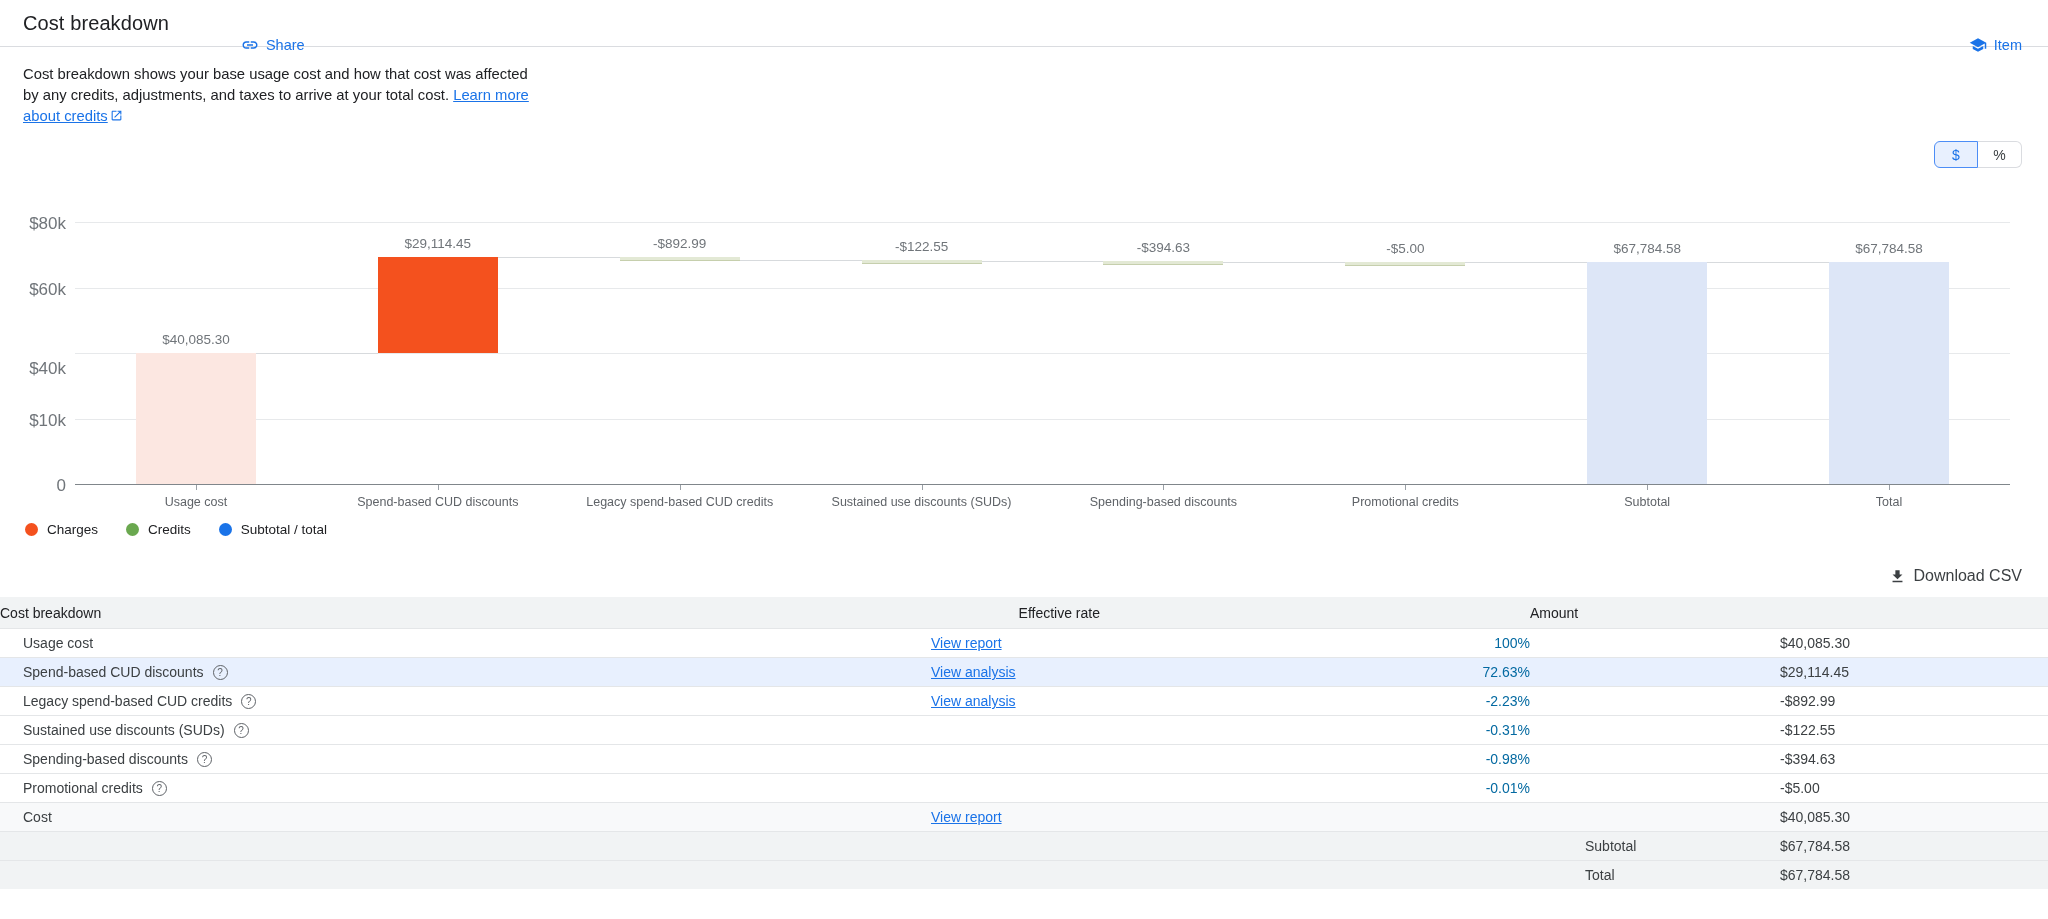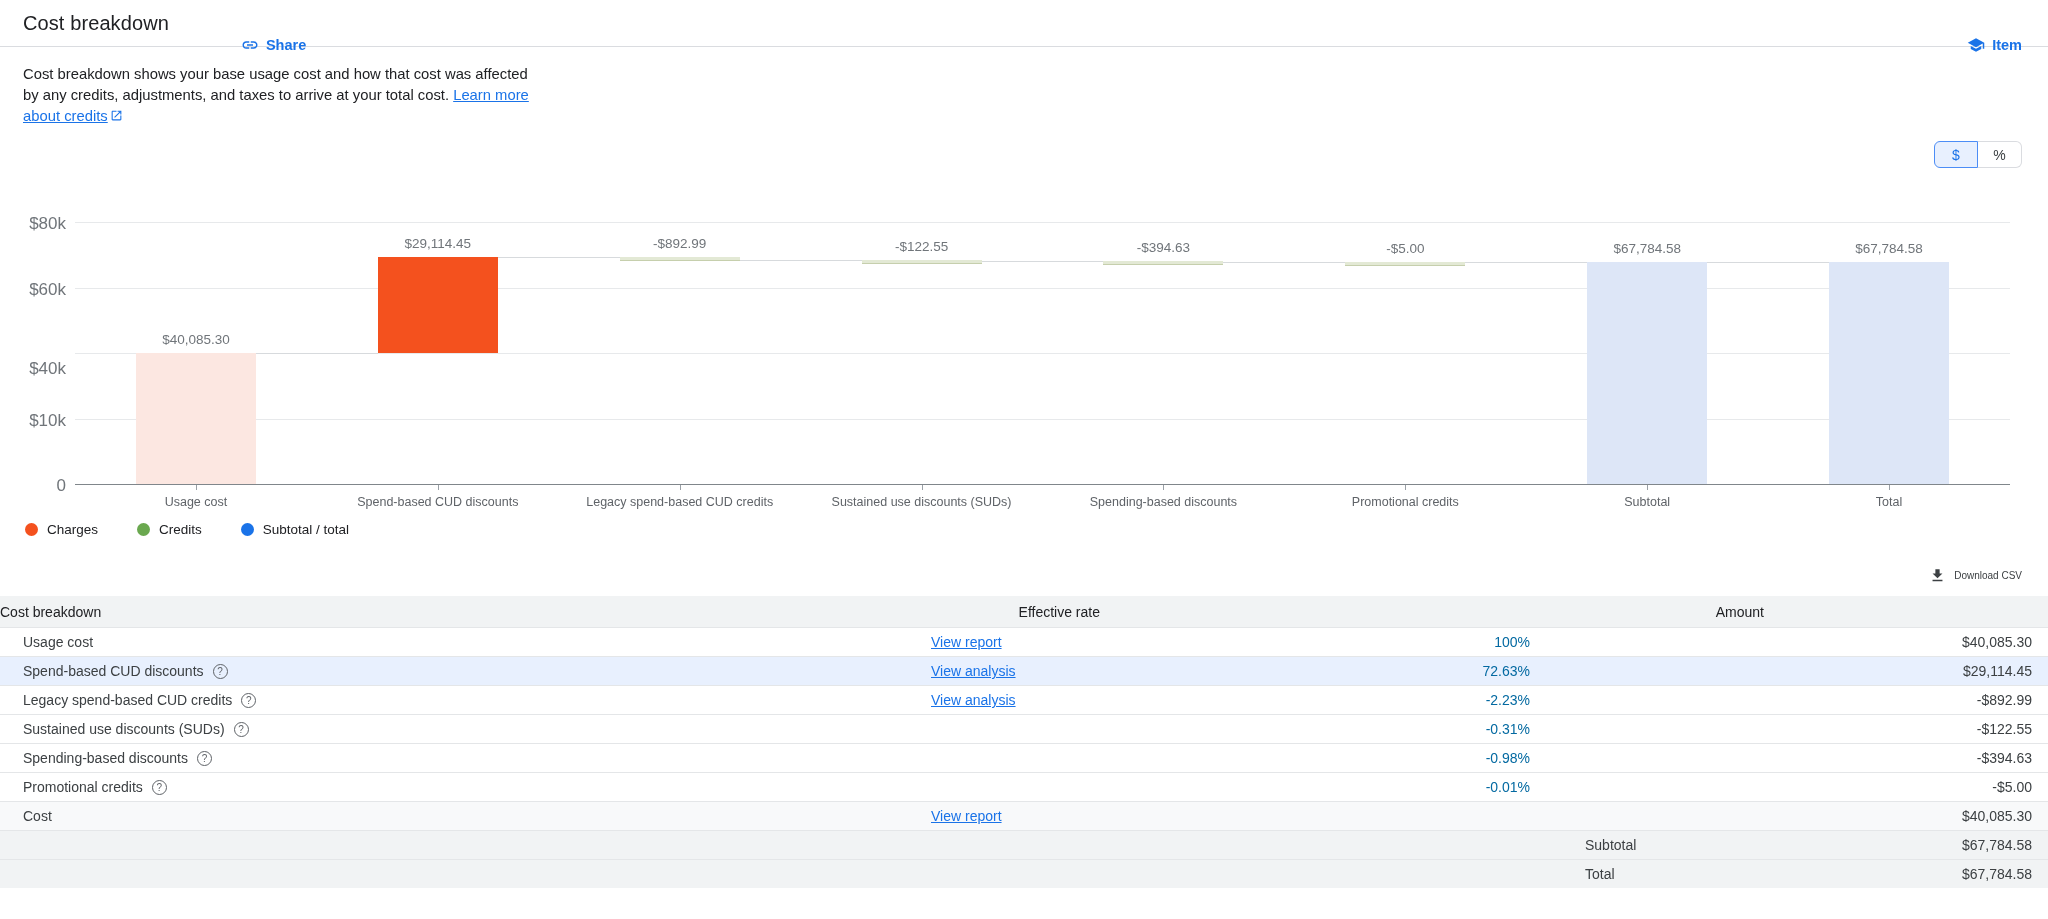--- a/index.html
+++ b/index.html
@@ -9,21 +9,21 @@
     background: #fff; color: #3c4043; position: relative;
   }
   
   .topbar {
     height: 47px; display: flex; align-items: center;
     border-bottom: 1px solid #dadce0; padding: 0 26px 0 23px;
   }
   .page-title { font-size: 20px; color: #202124; font-weight: 400; letter-spacing: .1px; }
   .blue-btn {
     display: inline-flex; align-items: center; gap: 7px;
-    color: #1a73e8; font-size: 14.5px; font-weight: 700; cursor: pointer;
+    color: #1a73e8; font-size: 14.5px; font-weight: 400; cursor: pointer;
     background: none; border: none; font-family: inherit; margin-top: 44px;
   }
   .share-btn { margin-left: 72px; }
   .topbar .spacer { flex: 1; }
   
   .desc {
     margin: 17px 0 0 23px; max-width: 524px;
     font-size: 14.8px; line-height: 1.42; color: #202124;
   }
   .text-link { color: #1a73e8; text-decoration: underline; cursor: pointer; }
@@ -58,44 +58,44 @@
   .connector { position: absolute; height: 1px; background: #d7dadd; }
   .val-label {
     position: absolute; width: 220px; text-align: center;
     font-size: 13.5px; color: #70757a;
   }
   .cat-label {
     position: absolute; text-align: center; font-size: 12.5px; color: #5f6368;
   }
   .xtick { position: absolute; width: 1px; height: 5px; background: #9aa0a6; }
   
-  .legend { display: flex; align-items: center; gap: 39px; margin: 4px 0 0 25px; }
+  .legend { display: flex; align-items: center; gap: 28px; margin: 4px 0 0 25px; }
   .legend-item { display: flex; align-items: center; gap: 9px; font-size: 13.5px; color: #202124; cursor: pointer; }
   .legend-dot { width: 13px; height: 13px; border-radius: 50%; }
   
   .download-row {
     display: flex; justify-content: flex-end; align-items: center; gap: 8px;
-    padding-right: 26px; margin-top: 30px; color: #3c4043; font-size: 10px; font-weight: 500;
+    padding-right: 26px; margin-top: 30px; color: #3c4043; font-size: 16px; font-weight: 500;
     cursor: pointer;
   }
   
   .table { margin-top: 12px; width: 100%; font-size: 14px; }
   .trow {
     display: grid; grid-template-columns: 931px 169px 430px 250px auto;
     align-items: center; height: 29px; border-top: 1px solid #e4e6e8;
   }
   .trow.thead { background: #f1f3f4; height: 31px; color: #202124; font-weight: 500; border-top: none; }
   .bg-highlight { background: #e8f0fe; }
   .bg-soft { background: #f8f9fa; }
   .bg-gray { background: #f1f3f4; }
   .c-item { padding-left: 23px; display: flex; align-items: center; color: #3c4043; }
   .c-link { text-align: left; }
   .c-rate { text-align: right; color: #0369a1; }
   .c-tlabel { padding-left: 55px; color: #3c4043; }
-  .c-amount { text-align: right; padding-right: 16px; color: #3c4043; }
+  .c-amount { text-align: left; padding-right: 16px; color: #3c4043; }
   .thead .c-rate, .thead .c-amount, .thead .c-item, .thead .c-link { color: #202124; }
   .help-ic {
     display: inline-flex; align-items: center; justify-content: center;
     width: 15px; height: 15px; border: 1.2px solid #5f6368; border-radius: 50%;
     font-size: 10px; color: #5f6368; margin-left: 9px; cursor: pointer; flex: none;
   }
   a.tbl-link { color: #1a73e8; text-decoration: underline; cursor: pointer; }
   svg { display: block; }
 </style>
 </head>

